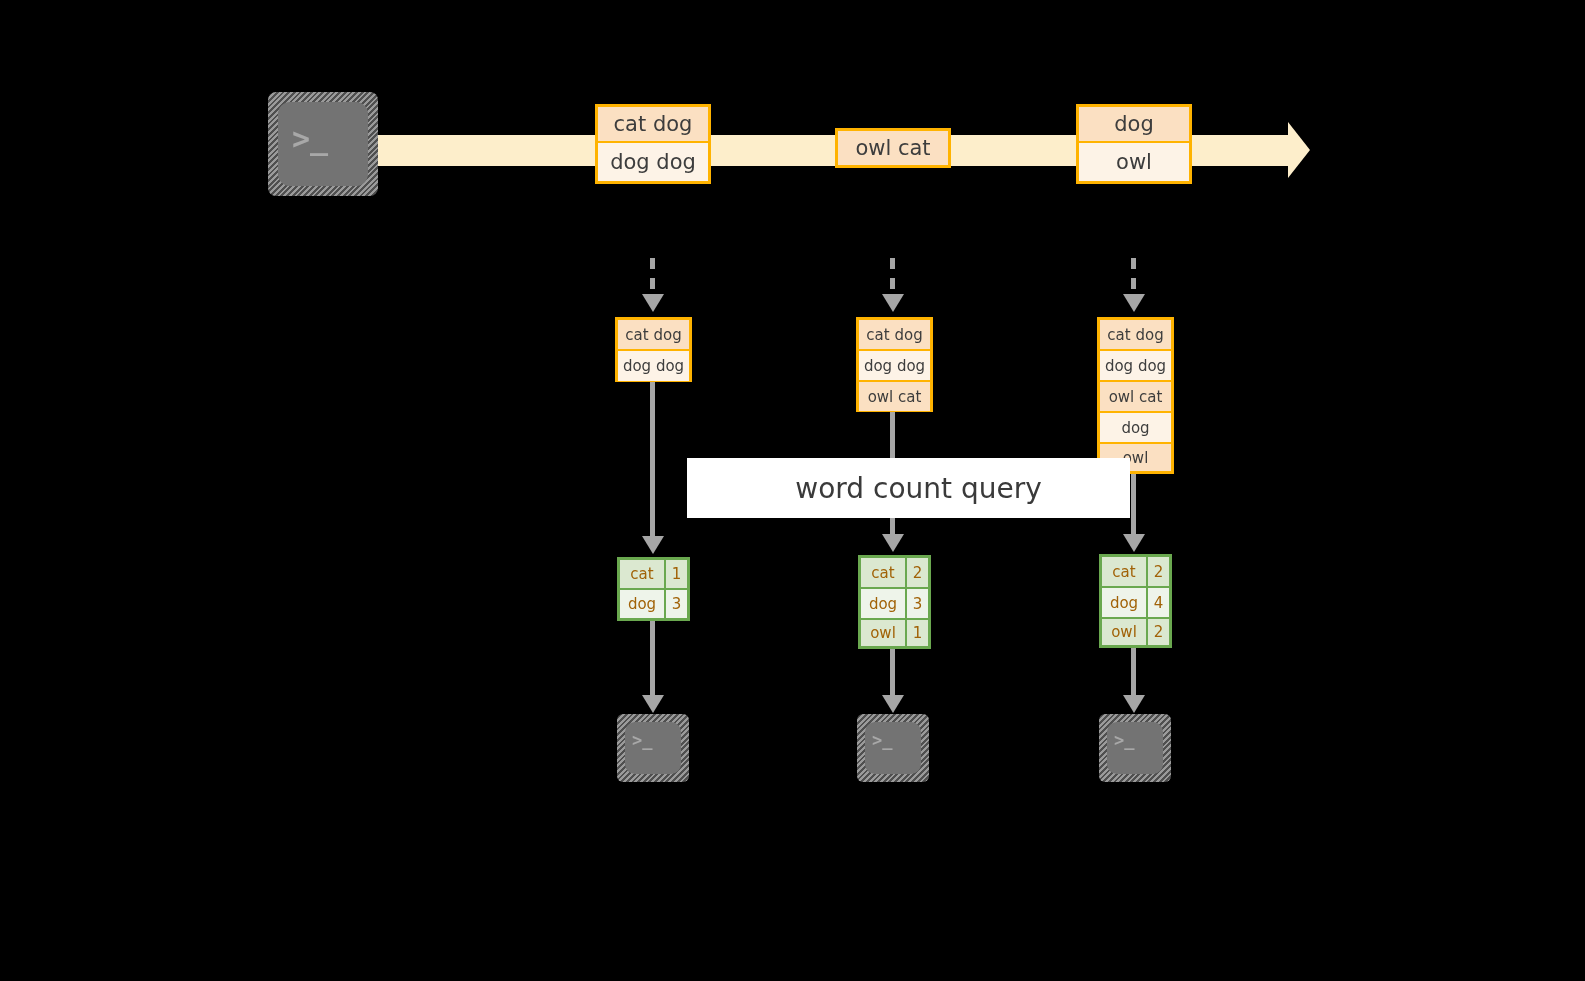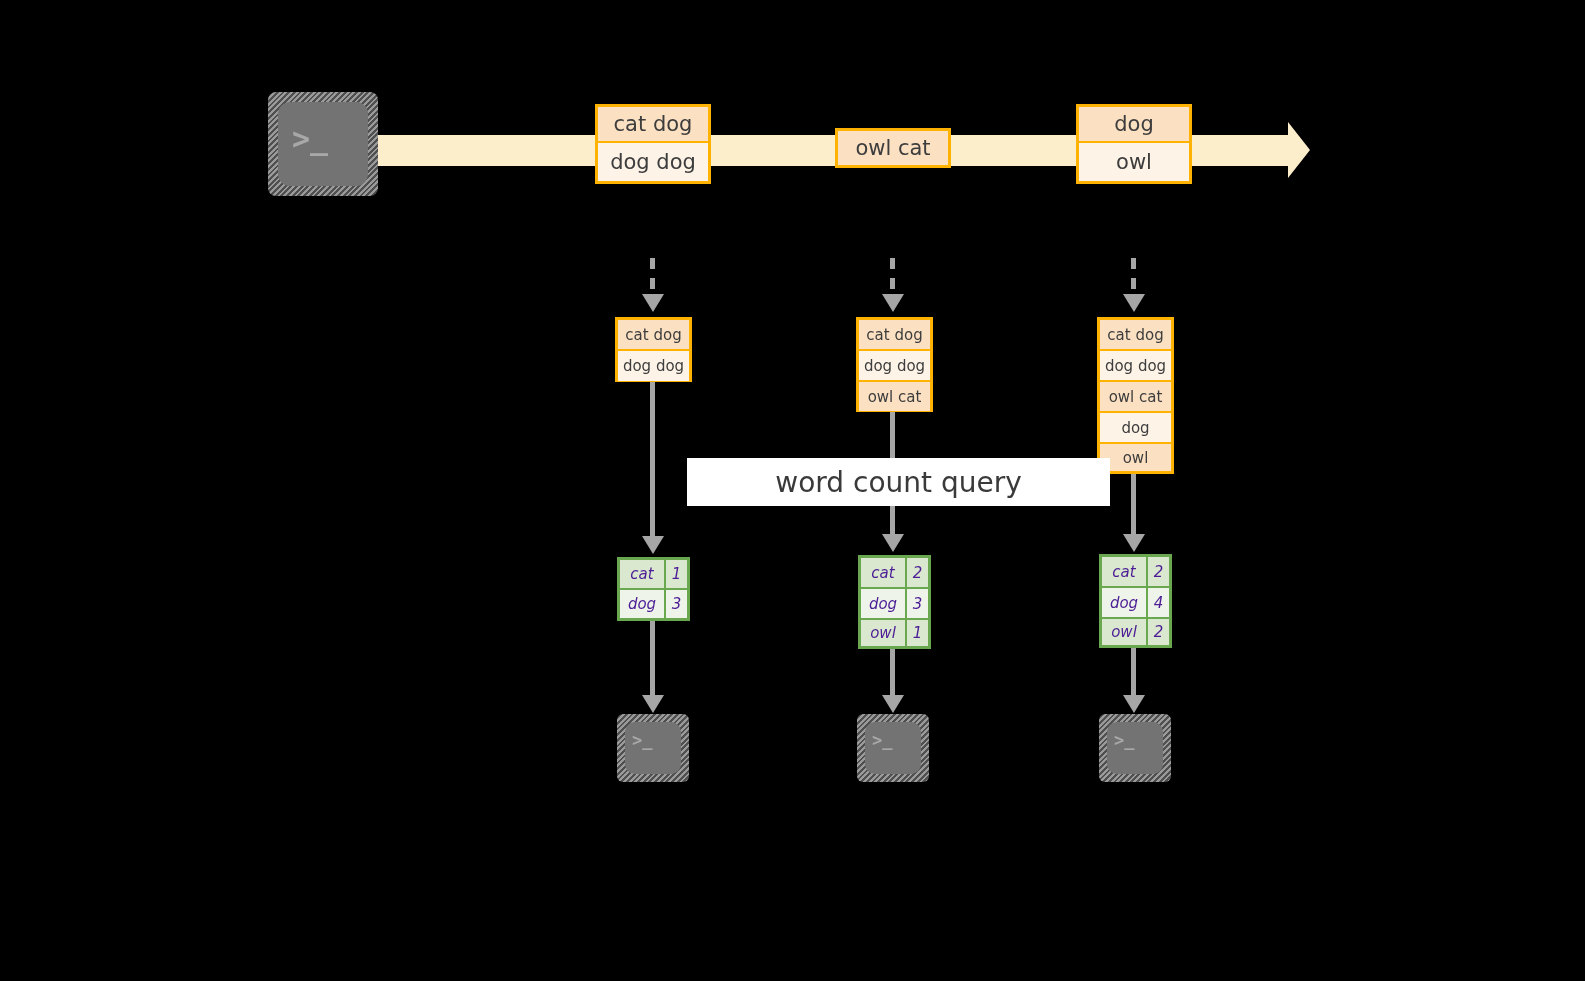--- a/index.html
+++ b/index.html
@@ -92,23 +92,22 @@
     box-sizing: border-box;
     display: flex;
     border-bottom: 2px solid #6aa84f;
   }
   .res .rrow:last-child { border-bottom: none; }
   .res .rcell {
     box-sizing: border-box;
     display: flex;
     align-items: center;
     justify-content: center;
-    color: #4c1d95;
+    color: #a16207;
     white-space: nowrap;
-    font-style: italic;
   }
   .res .rcell.word { border-right: 2px solid #6aa84f; }
   .res .rrow.dark  .rcell { background: #dbe8d0; }
   .res .rrow.light .rcell { background: #eef4ea; }
 
   
   .conn-line {
     position: absolute;
     background: #a6a6a6;
     width: 5px;
@@ -267,15 +266,15 @@
 
   <div class="conn-line" style="left:1131px; top:648px; height:51px;"></div>
   <div class="conn-head" style="left:1123px; top:695px;"></div>
 
   <div class="terminal" style="left:1099px; top:714px; width:72px; height:68px;">
     <div class="terminal-inner">
       <span class="term-prompt" style="left:7px; top:10px; font-size:17px;">&gt;_</span>
     </div>
   </div>
 
-  <div class="banner" style="left:687px; top:458px; width:423px; height:48px; font-size:28px;">word count query</div>
+  <div class="banner" style="left:687px; top:458px; width:423px; height:60px; font-size:28px;padding-left:20px;">word count query</div>
 
 </div>
 
 </body></html>

